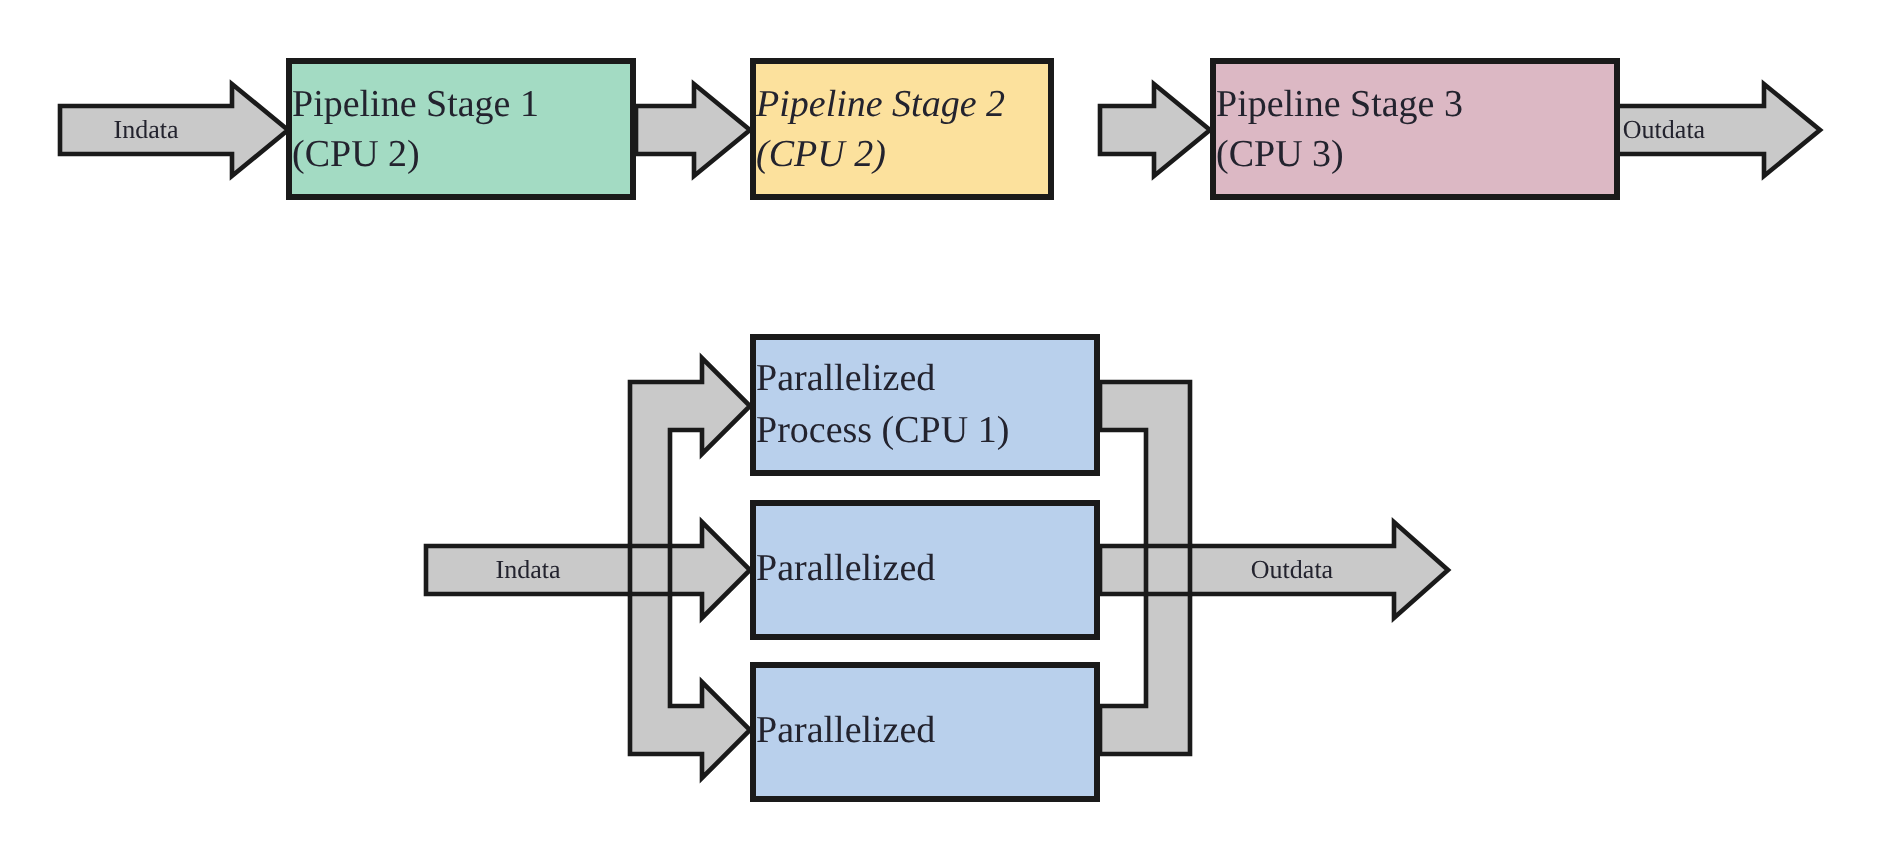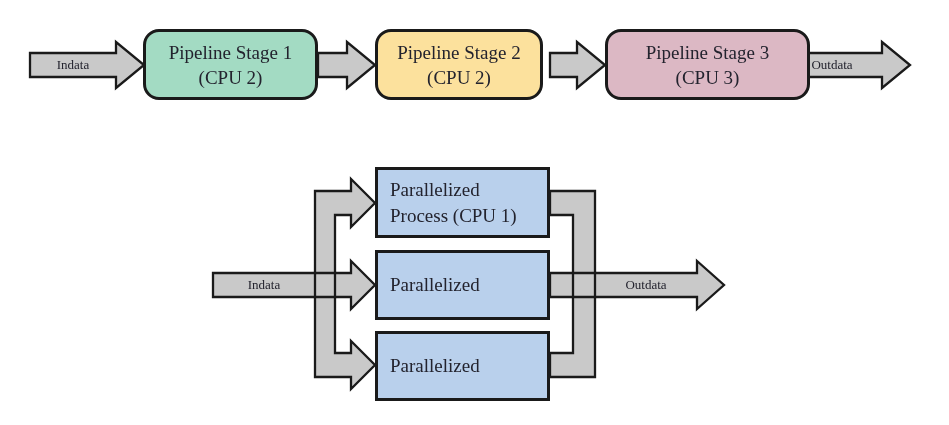--- a/index.html
+++ b/index.html
@@ -29,22 +29,22 @@
     position: absolute;
     box-sizing: border-box;
     border: 3px solid var(--outline);
     display: flex;
     flex-direction: column;
     justify-content: center;
     font-size: 19px;
     line-height: 25px;
     white-space: nowrap;
   }
-  .stage-box { align-items: center; text-align: center; border-radius: 16px; }
-  .process-box { align-items: flex-start; padding-left: 12px; line-height: 26px; }
+  .stage-box { align-items: flex-start; text-align: center; }
+  .process-box { align-items: flex-start; padding-left: 0; line-height: 26px; }
   .stage-1 { background: var(--stage1-fill); }
   .stage-2 { background: var(--stage2-fill); }
   .stage-3 { background: var(--stage3-fill); }
   .process-box { background: var(--process-fill); }
   .flow-label {
     position: absolute;
     display: flex;
     align-items: center;
     justify-content: center;
     font-size: 13px;
@@ -89,21 +89,21 @@
     </g>
   </svg>
 
   <div class="flow-label" style="left:30px; top:53px; width:86px; height:24px;">Indata</div>
   <div class="flow-label" style="left:782px; top:53px; width:100px; height:24px;">Outdata</div>
 
   <div class="node stage-box stage-1" style="left:143px; top:29px; width:175px; height:71px;">
     <span>Pipeline Stage 1</span>
     <span>(CPU 2)</span>
   </div>
-  <div class="node stage-box stage-2" style="left:375px; top:29px; width:168px; height:71px;">
+  <div class="node stage-box stage-2" style="left:375px; top:29px; width:152px; height:71px;font-style:italic;">
     <span>Pipeline Stage 2</span>
     <span>(CPU 2)</span>
   </div>
   <div class="node stage-box stage-3" style="left:605px; top:29px; width:205px; height:71px;">
     <span>Pipeline Stage 3</span>
     <span>(CPU 3)</span>
   </div>
 
   <div class="flow-label" style="left:213px; top:273px; width:102px; height:24px;">Indata</div>
   <div class="flow-label" style="left:595px; top:273px; width:102px; height:24px;">Outdata</div>

